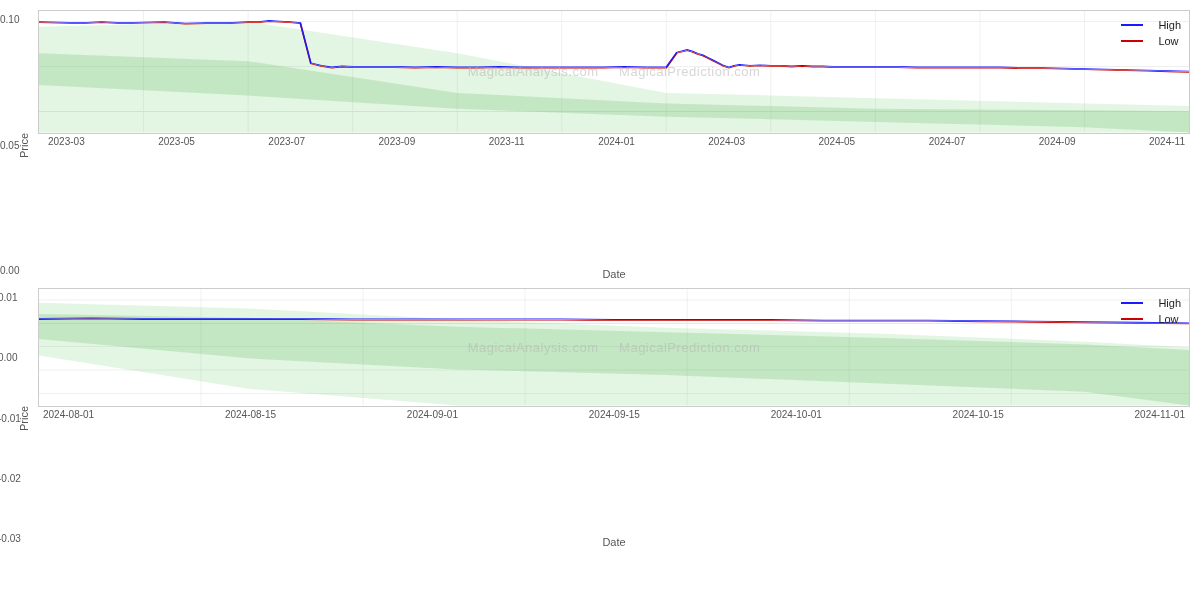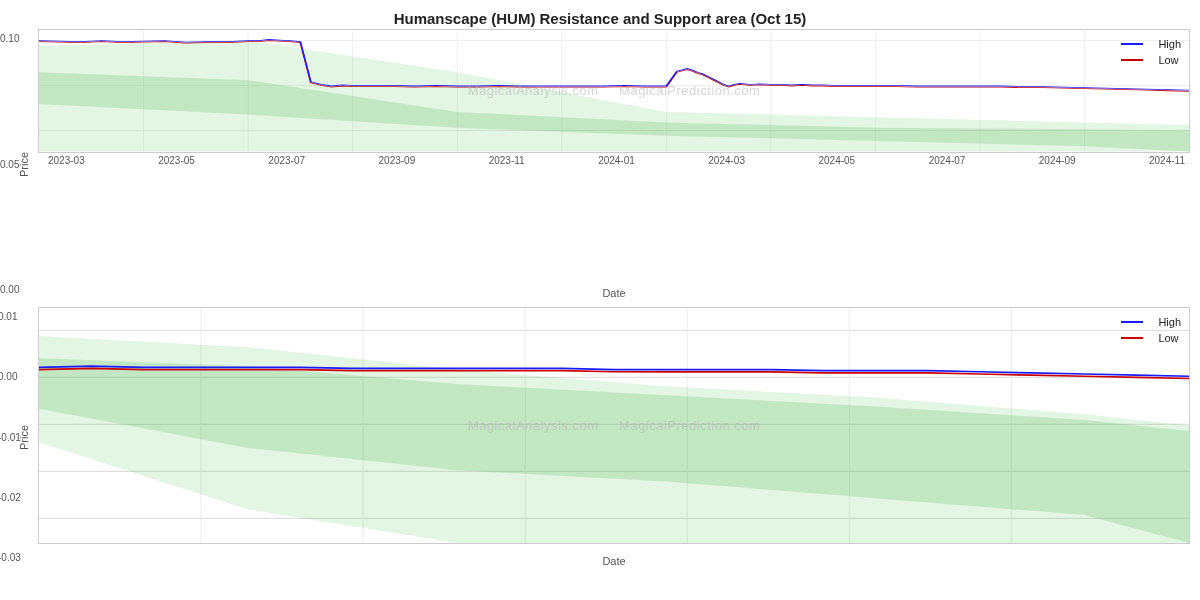--- a/index.html
+++ b/index.html
@@ -126,21 +126,20 @@
       position: absolute;
       top: 0; left: 0;
       width: 100%;
       height: 100%;
     }
   </style>
 </head>
 <body>
 
 <div class="container">
-  <div class="title">Humanscape (HUM) Resistance and Support area (Oct 15)</div>
 
   <div class="charts-wrapper">
 
     <div class="chart-container chart-top">
       <div class="y-axis-label">Price</div>
       <div style="display:flex;flex-direction:column;width:calc(100% - 28px);position:relative;">
 
         <div style="position:absolute;left:-38px;top:0;height:100%;display:flex;flex-direction:column;justify-content:space-between;padding:4px 0;">
           <span style="font-size:10px;color:#555;">0.10</span>
           <span style="font-size:10px;color:#555;">0.05</span>
@@ -301,18 +300,27 @@
             " fill="none" stroke="#cc0000" stroke-width="1.5"></polyline>
 
             <polyline points="
               0,53 50,52 100,53 150,53 200,53 250,53 300,54 350,54 400,54 450,54
               500,54 550,55 600,55 650,55 700,55 750,56 800,56 850,56 900,57 950,58
               1000,59 1050,60 1100,61
             " fill="none" stroke="#1a1aff" stroke-width="1.5"></polyline>
           </svg>
         </div>
 
+        <div class="x-axis-labels" style="padding-left:5px;padding-right:5px;">
+          <span class="x-axis-label">2024-08-01</span>
+          <span class="x-axis-label">2024-08-15</span>
+          <span class="x-axis-label">2024-09-01</span>
+          <span class="x-axis-label">2024-09-15</span>
+          <span class="x-axis-label">2024-10-01</span>
+          <span class="x-axis-label">2024-10-15</span>
+          <span class="x-axis-label">2024-11-01</span>
+        </div>
         <div class="x-title">Date</div>
       </div>
     </div>
 
   </div>
 </div>
 
 </body></html>

